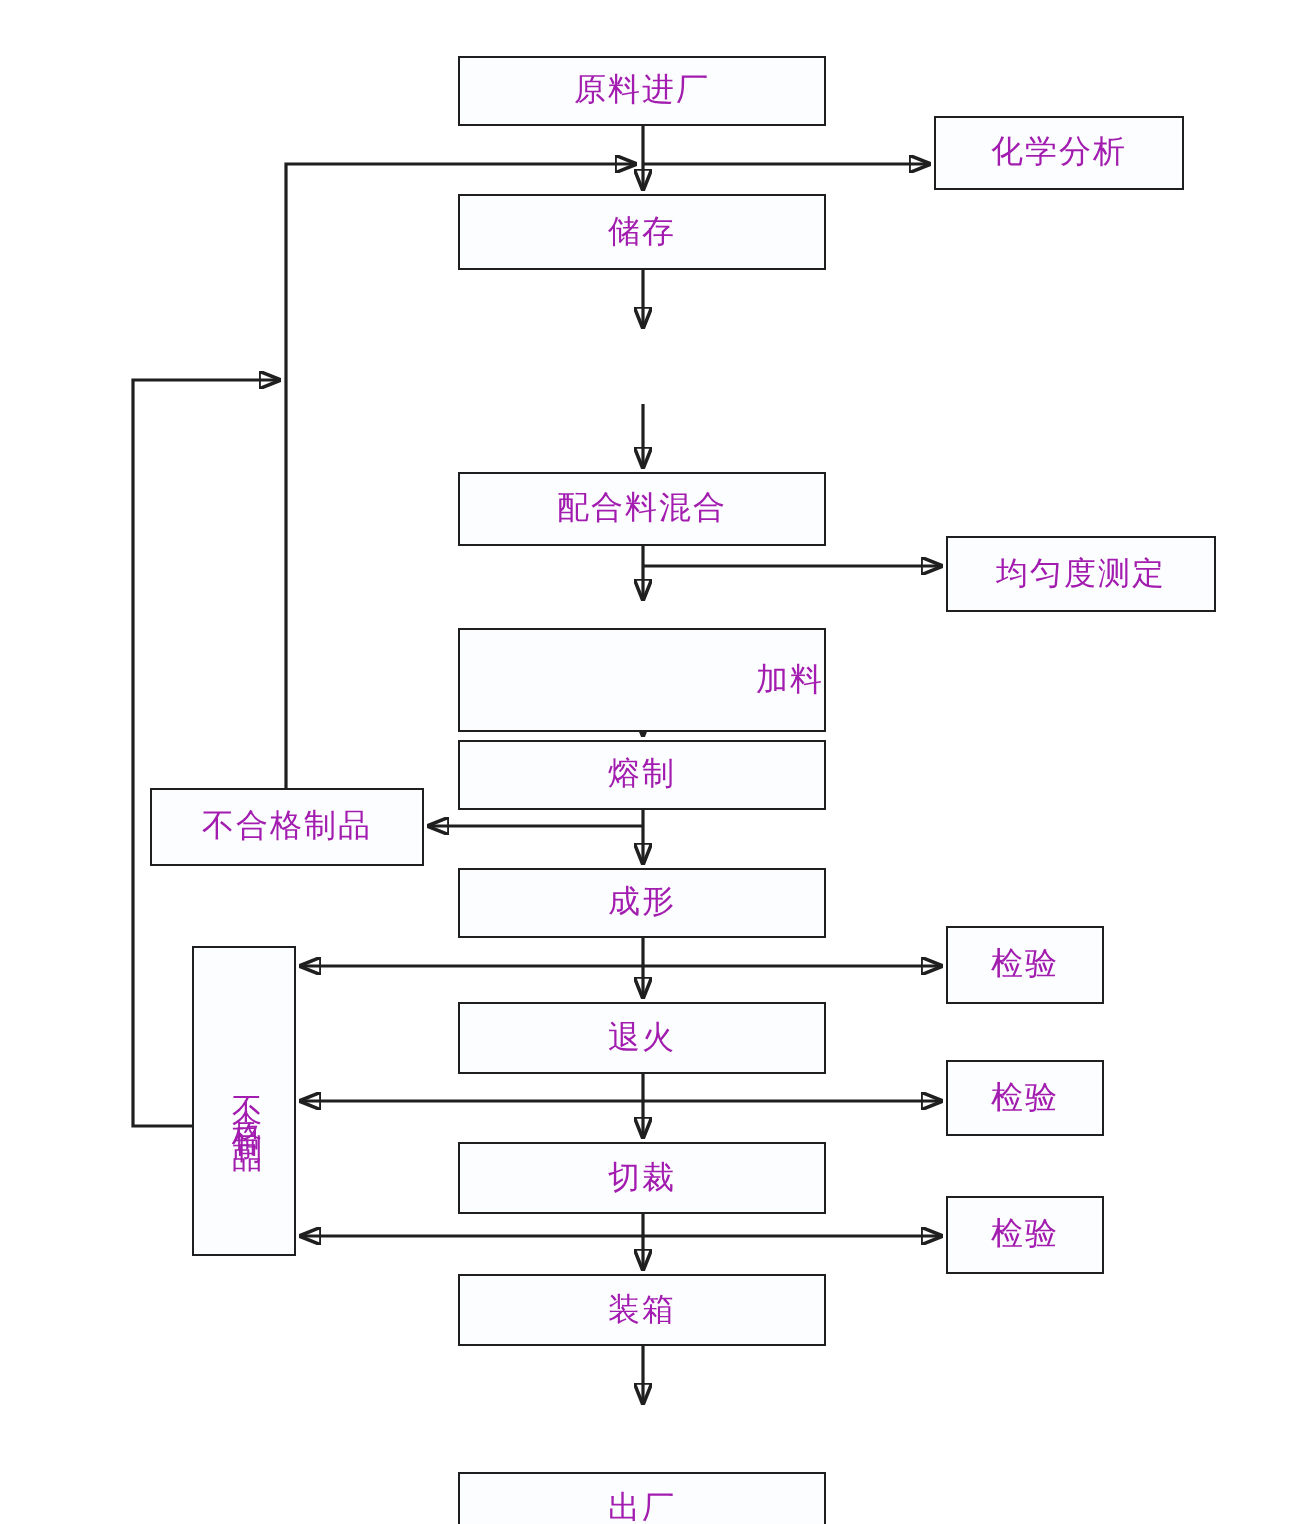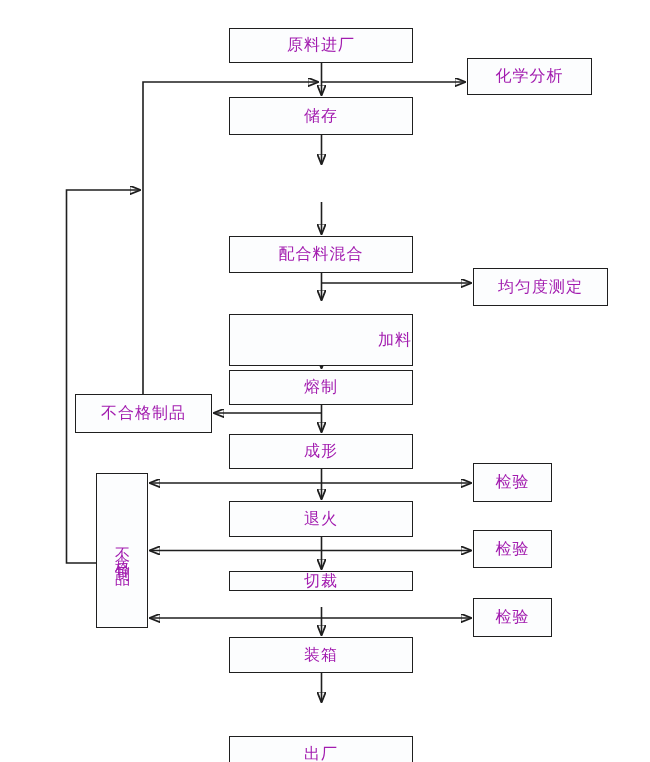--- a/index.html
+++ b/index.html
@@ -52,21 +52,21 @@
   
   .main-col { left: 229px; width: 184px; }
   #n-raw        { top: 28px;  height: 35px; }
   #n-storage    { top: 97px;  height: 38px; text-align: center; }
   #n-weighing   { top: 166px; height: 36px; }
   #n-mixing     { top: 236px; height: 37px; }
   #n-feeding    { top: 314px; height: 52px; justify-content: flex-end; }
   #n-melting    { top: 370px; height: 35px; }
   #n-forming    { top: 434px; height: 35px; }
   #n-annealing  { top: 501px; height: 36px; }
-  #n-cutting    { top: 571px; height: 20px; }
+  #n-cutting    { top: 571px; height: 36px; }
   #n-packing    { top: 637px; height: 36px; text-align: right; }
   #n-shipping   { top: 721px; height: 36px; margin-top: 15px; }
   #n-chem       { left: 467px; top: 58px;  width: 125px; height: 37px; }
   #n-uniformity { left: 473px; top: 268px; width: 135px; height: 38px; }
   #n-unload     { left: 75px;  top: 394px; width: 137px; height: 39px; }
   #n-reject     { left: 96px;  top: 473px; width: 52px;  height: 155px; }
   #n-insp1      { left: 473px; top: 463px; width: 79px;  height: 39px; }
   #n-insp2      { left: 473px; top: 530px; width: 79px;  height: 38px; }
   #n-insp3      { left: 473px; top: 598px; width: 79px;  height: 39px; }
 </style>

